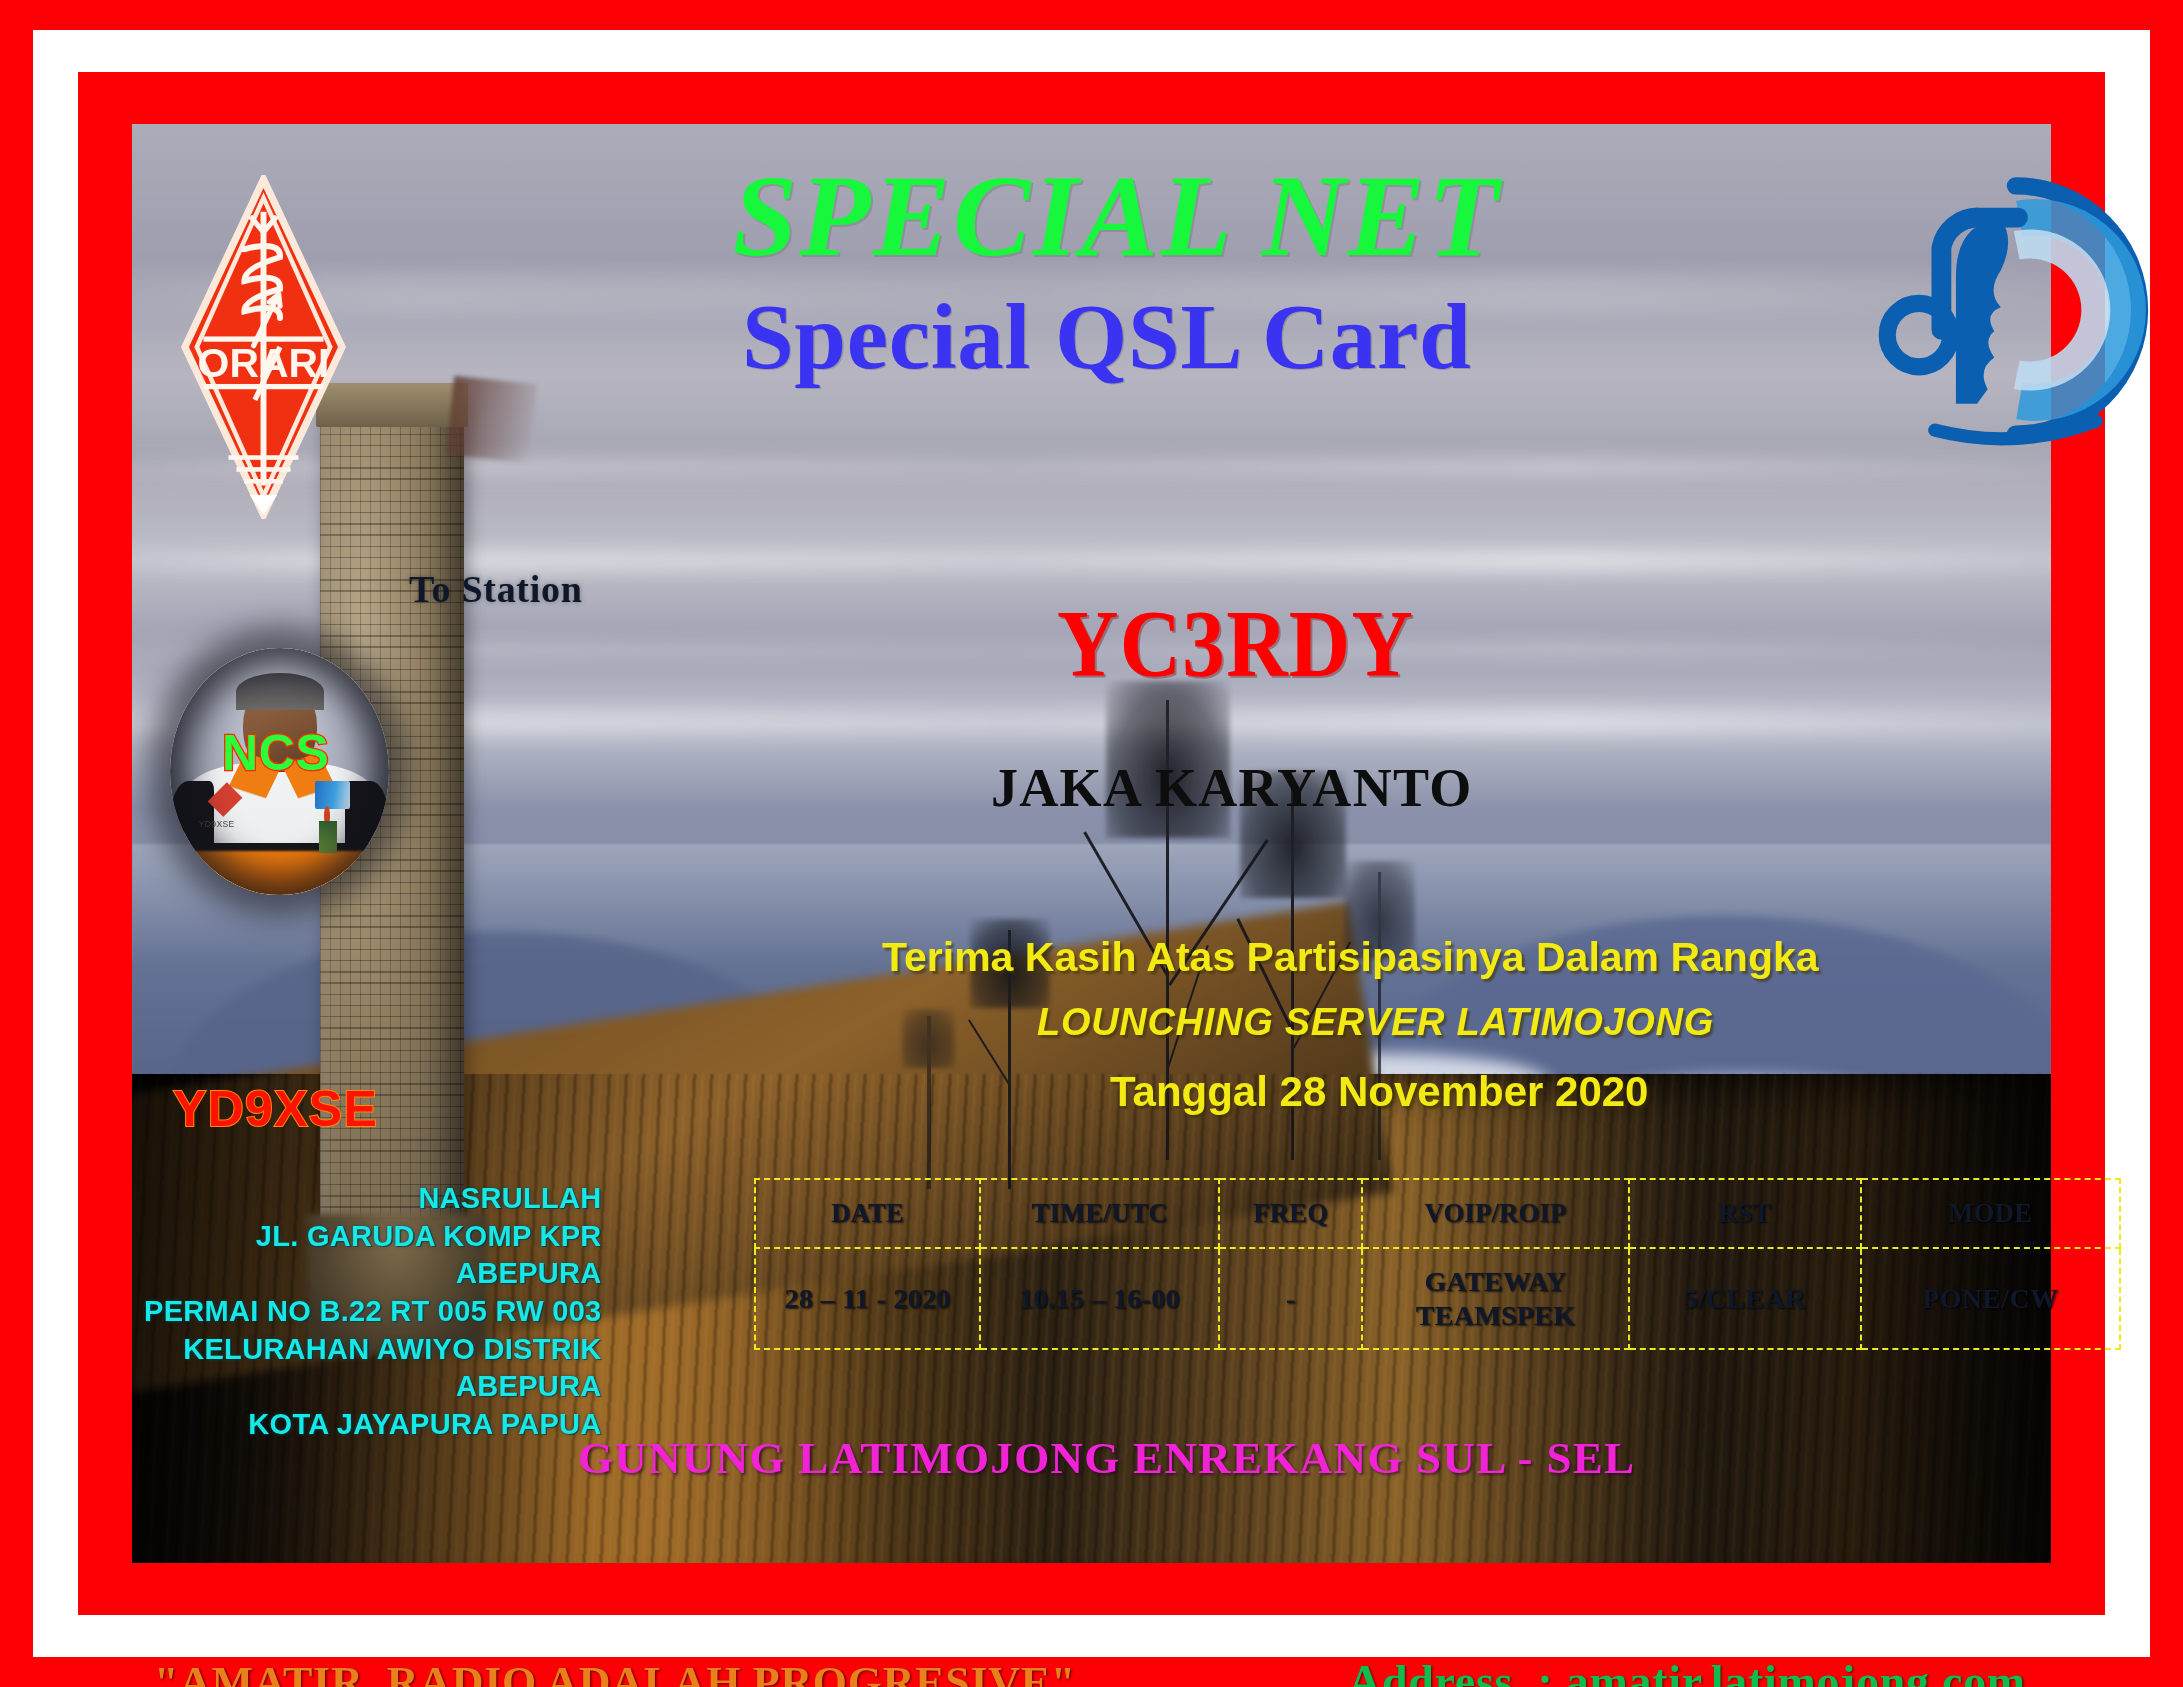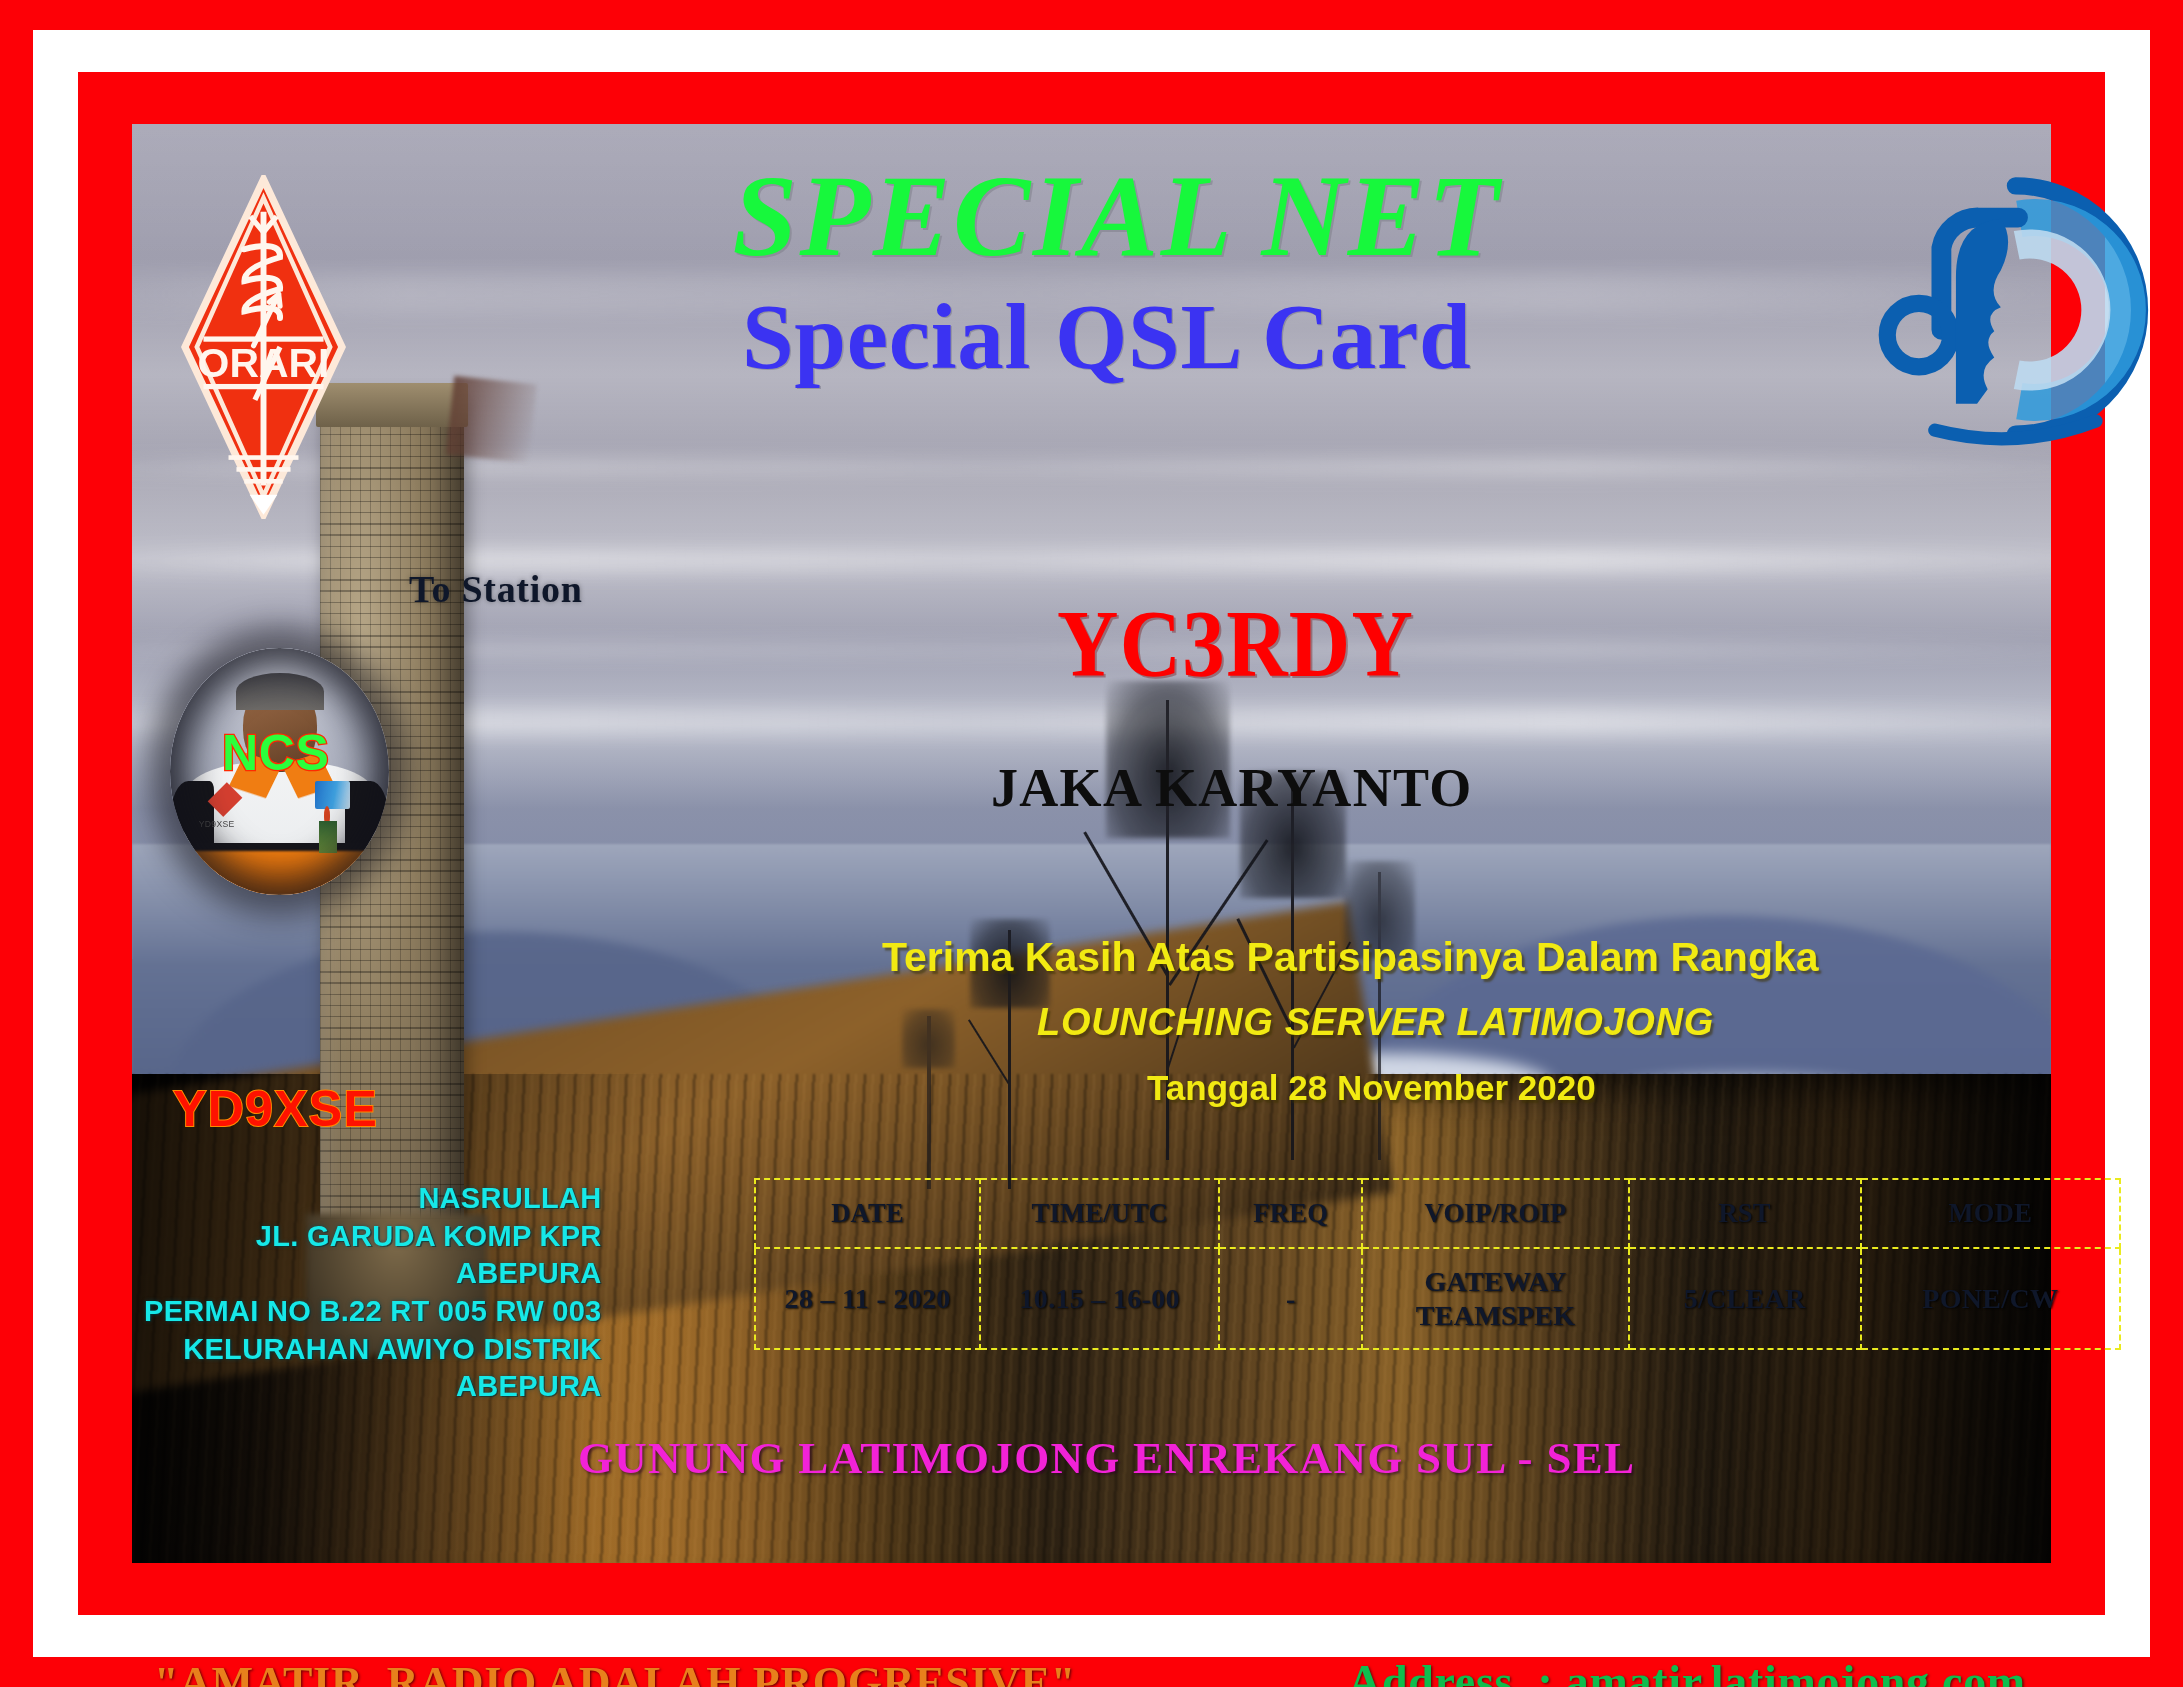--- a/index.html
+++ b/index.html
@@ -286,21 +286,21 @@
   .yellow-line {
     position:absolute;
     font-family:"Liberation Sans", sans-serif;
     font-weight:bold;
     color:#f2ea12;
     text-shadow: 2.6px 2.6px 2px rgba(60,50,0,.55);
     white-space:nowrap;
   }
   #thanks-1 { left:804px; top:862px; font-size:41px; letter-spacing:0px; }
   #thanks-2 { left:959px; top:929px; font-size:38px; font-style:italic; letter-spacing:0.7px;}
-  #thanks-3 { left:1069px; top:996px; font-size:35px; }
+  #thanks-3 { left:1032px; top:996px; font-size:42px; }
 
   
   #ncs {
     position:absolute; left:144px; top:652px;
     font-family:"Liberation Sans", sans-serif; font-weight:bold;
     font-size:50px; color:#2bff3c;
     -webkit-text-stroke:2.6px #ff2a00;
     paint-order:stroke fill;
     letter-spacing:0.7px;
   }
@@ -507,20 +507,21 @@
       <div id="ncs">NCS</div>
       <div id="yd9xse">YD9XSE</div>
 
       <div id="address">
         <div>NASRULLAH</div>
         <div>JL. GARUDA KOMP KPR</div>
         <div>ABEPURA</div>
         <div>PERMAI NO B.22 RT 005 RW 003</div>
         <div>KELURAHAN AWIYO DISTRIK</div>
         <div>ABEPURA</div>
+        <div>KOTA JAYAPURA PAPUA</div>
       </div>
 
       <table id="log-table">
         <colgroup>
           <col class="c-date">
             <col class="c-time">
             <col class="c-freq">
           <col class="c-voip">
             <col class="c-rst">
             <col class="c-mode">

